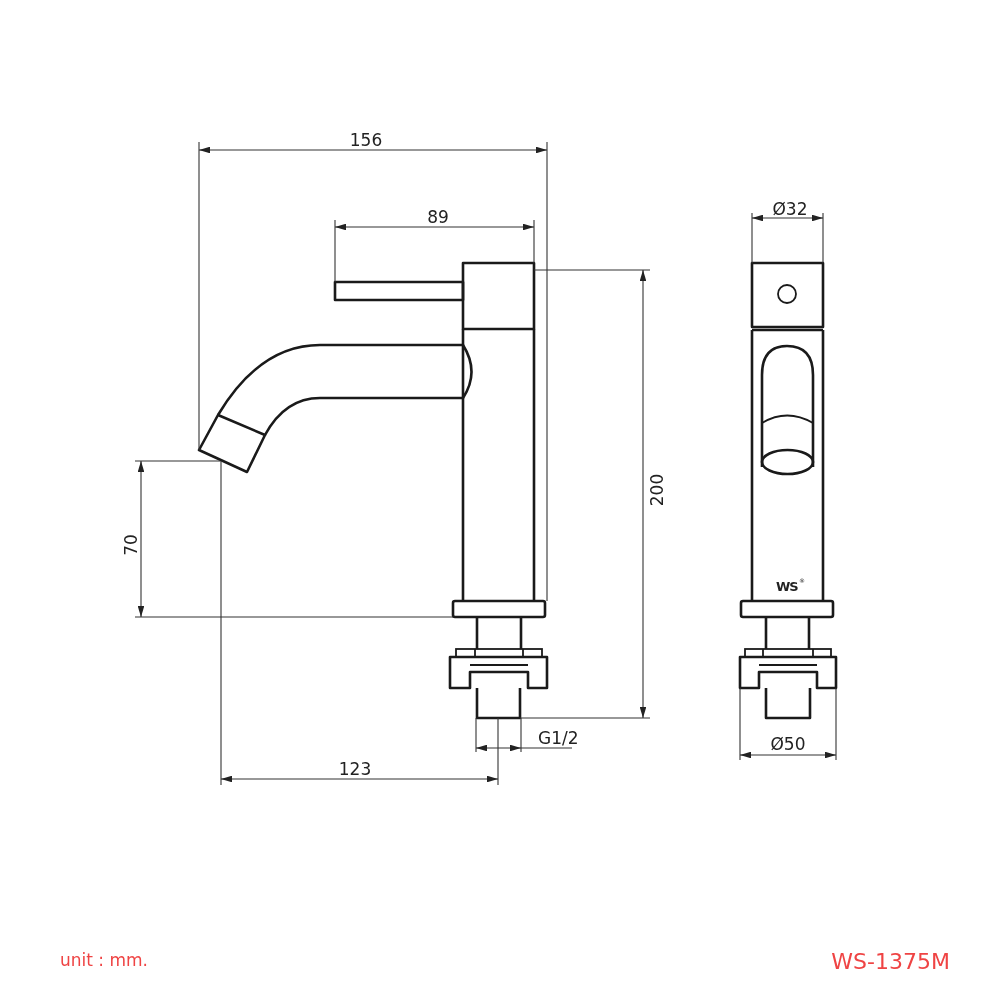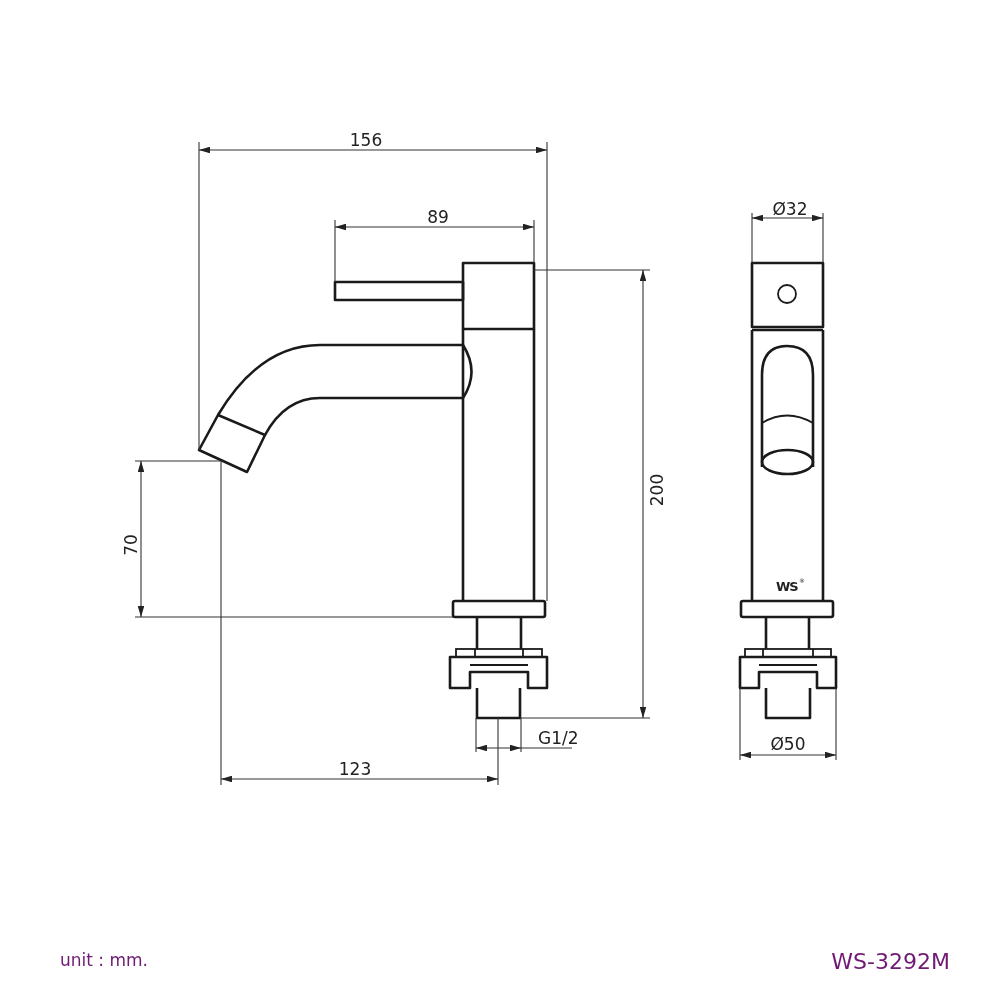--- a/index.html
+++ b/index.html
@@ -5,21 +5,21 @@
   html, body { margin: 0; padding: 0; background: #ffffff; }
   body { width: 1000px; height: 1000px; position: relative; overflow: hidden;
          font-family: "DejaVu Sans", sans-serif; }
   svg { position: absolute; left: 0; top: 0; }
   .part { fill: none; stroke: #1a1a1a; stroke-width: 2.6; stroke-linejoin: round; }
   .part-thin { fill: none; stroke: #1a1a1a; stroke-width: 1.8; }
   .dim { fill: none; stroke: #333333; stroke-width: 1.1; }
   .arrow { fill: #222222; stroke: none; }
   .dimtext { font-family: "DejaVu Sans", sans-serif; font-size: 17px; fill: #222222; }
   .footer { position: absolute; bottom: 22px; font-family: "DejaVu Sans", sans-serif;
-            color: #701a75; }
+            color: #ef4444; }
   .unit { left: 60px; font-size: 17px; bottom: 30px; }
   .model { right: 50px; font-size: 22px; bottom: 26px; }
 </style>
 </head>
 <body>
 
 <svg width="1000" height="1000" viewBox="0 0 1000 1000">
   <defs>
     <marker id="arr" viewBox="0 0 10 6" refX="10" refY="3" markerWidth="10" markerHeight="6" orient="auto-start-reverse">
       <path d="M0,0 L10,3 L0,6 z" class="arrow"></path>
@@ -112,13 +112,13 @@
     <text class="dimtext" x="790" y="215" text-anchor="middle">Ø32</text>
 
     <line class="dim" x1="740" y1="688" x2="740" y2="760"></line>
     <line class="dim" x1="836" y1="688" x2="836" y2="760"></line>
     <line class="dim" x1="740" y1="755" x2="836" y2="755" marker-start="url(#arr)" marker-end="url(#arr)"></line>
     <text class="dimtext" x="788" y="750" text-anchor="middle">Ø50</text>
   </g>
 </svg>
 
 <div class="footer unit">unit : mm.</div>
-<div class="footer model">WS-3292M</div>
+<div class="footer model">WS-1375M</div>
 
 </body></html>

